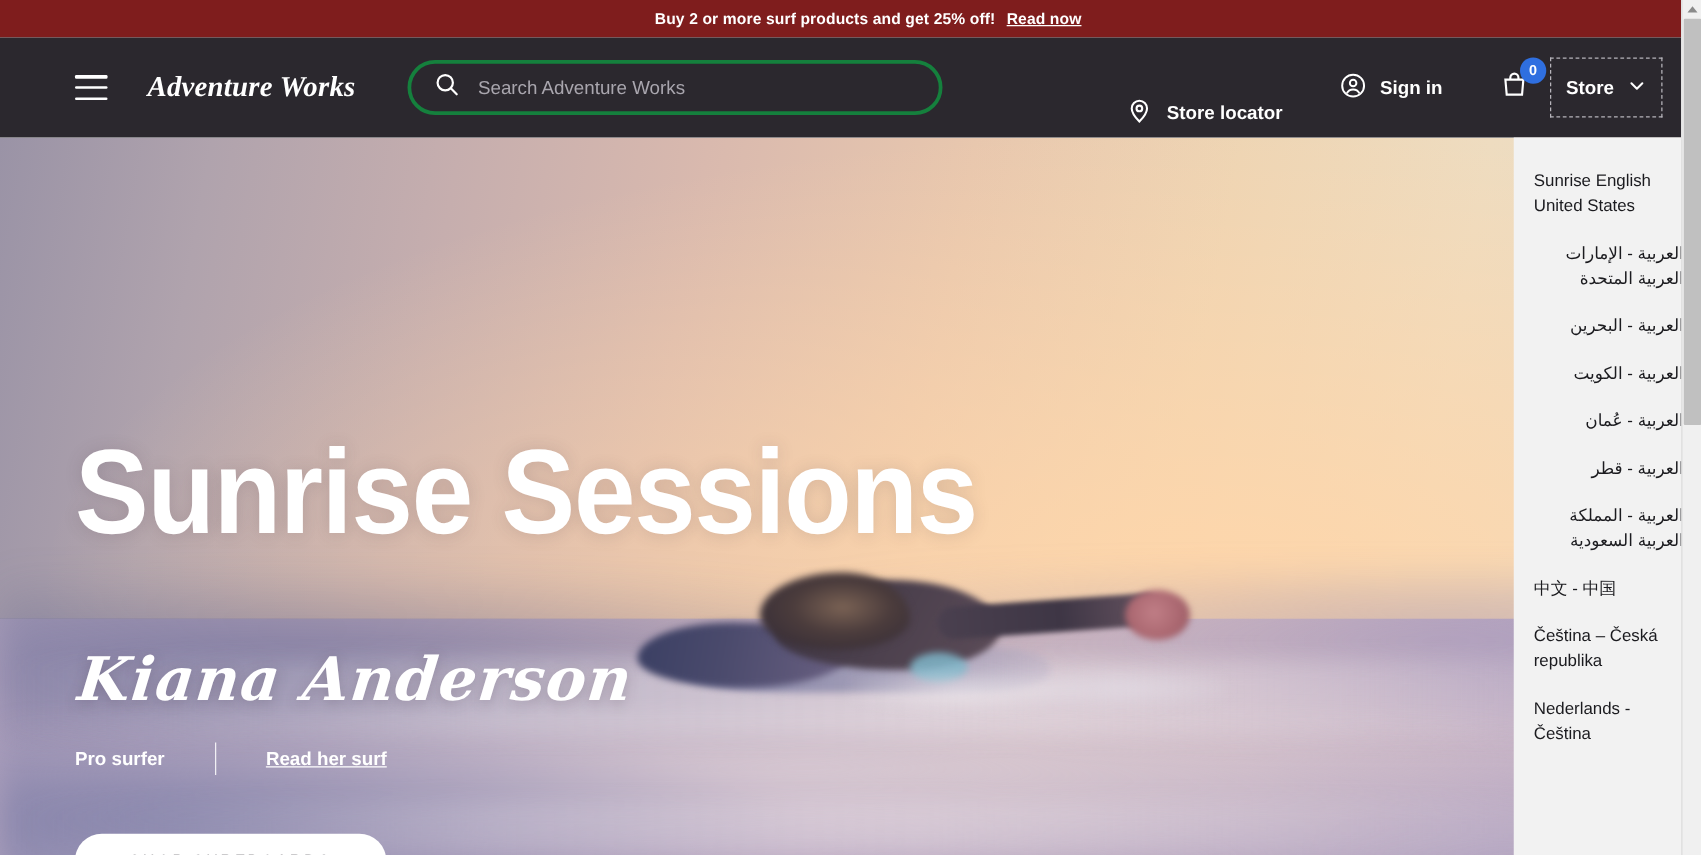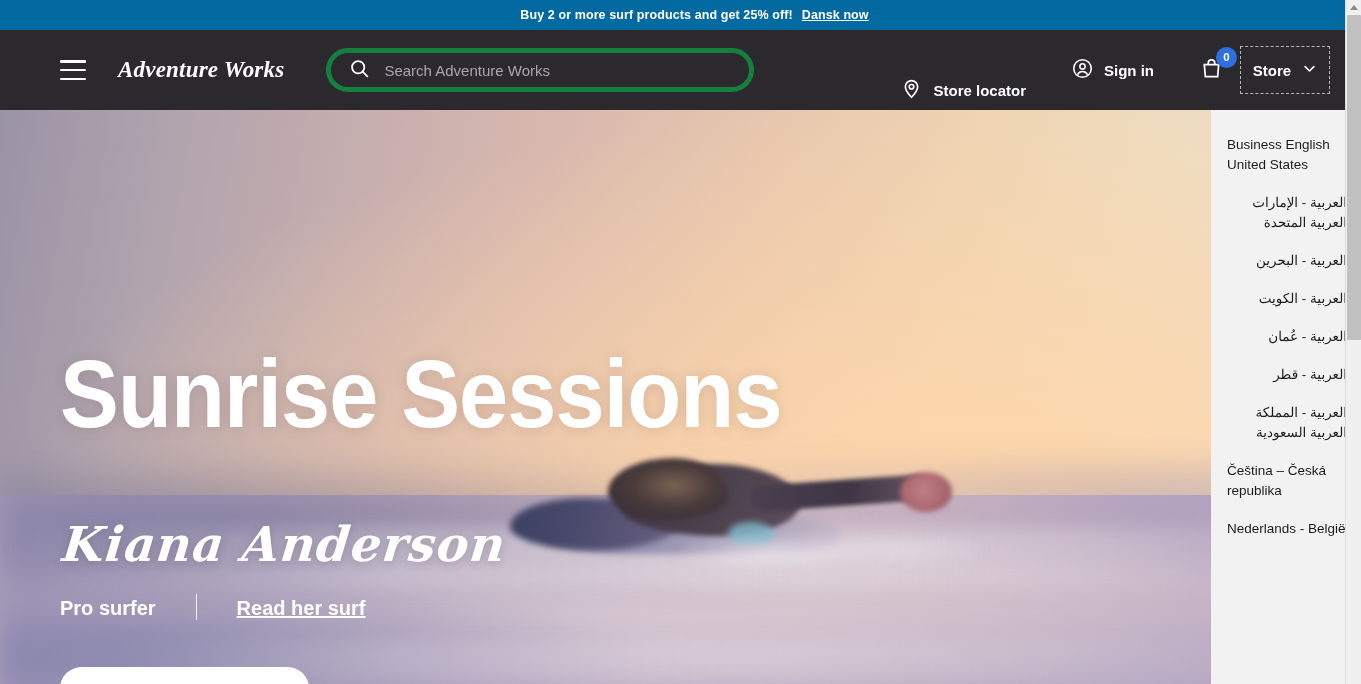--- a/index.html
+++ b/index.html
@@ -10,21 +10,21 @@
     background:#ffffff;
   }
   .viewport { position:relative; width:1361px; height:684px; overflow:hidden; }
 
   
   .page { position:absolute; left:0; top:0; width:1345px; height:684px; overflow:hidden; }
 
   
   .promo-banner {
     height:30px; width:100%;
-    background:#0369a1;
+    background:#7f1d1d;
     display:flex; align-items:center; justify-content:center;
     color:#ffffff; font-size:12.5px; font-weight:700;
     letter-spacing:.1px;
     padding-left:44px;
   }
   .promo-banner .promo-text { white-space:nowrap; }
   .promo-banner .promo-link {
     color:#ffffff; text-decoration:underline; font-weight:700;
     margin-left:9px; cursor:pointer;
   }
@@ -50,21 +50,21 @@
     font-family:"Liberation Serif", serif;
     font-weight:700; font-style:italic;
     font-size:23px; letter-spacing:.2px;
     white-space:nowrap; cursor:pointer;
     flex:none;
   }
 
   .search-box {
     margin-left:42px;
     width:428px; height:44px;
-    border:5px solid #15803d;
+    border:3px solid #15803d;
     border-radius:24px;
     display:flex; align-items:center;
     padding:14px 18px;
     flex:none; cursor:text;
     background:transparent;
   }
   .search-box .search-glyph { flex:none; display:block; }
   .search-input {
     border:0; outline:0; background:transparent;
     color:#cfcdd2; font-size:15px;
@@ -215,22 +215,22 @@
     font-family:"DejaVu Serif", serif;
     font-style:italic; font-weight:700;
     font-size:48px; line-height:52px;
     letter-spacing:1px;
     transform:skewX(-6deg); transform-origin:left bottom;
     white-space:nowrap;
     text-shadow:0 2px 10px rgba(70,55,70,.25);
   }
   .hero-meta {
     position:absolute; top:484px; left:0;
-    display:flex; align-items:flex-end;
-    color:#ffffff; font-size:20px; font-weight:700;
+    display:flex; align-items:center;
+    color:#ffffff; font-size:15px; font-weight:700;
   }
   .hero-meta .role { white-space:nowrap; }
   .hero-meta .divider {
     width:1px; height:26px; background:rgba(255,255,255,.85);
     margin:0 40px 0 40px;
   }
   .hero-meta .story-link {
     color:#ffffff; text-decoration:underline; cursor:pointer;
     white-space:nowrap;
   }
@@ -283,21 +283,21 @@
 </style>
 </head>
 <body>
 
 <div class="viewport">
 
   <div class="page">
 
     <div class="promo-banner">
       <span class="promo-text">Buy 2 or more surf products and get 25% off!</span>
-      <a class="promo-link">Dansk now</a>
+      <a class="promo-link">Read now</a>
     </div>
 
     <header class="site-header">
 
       <div class="hamburger">
         <span></span>
           <span></span>
           <span></span>
       </div>
 
@@ -384,29 +384,30 @@
           <span class="divider"></span>
           <a class="story-link">Read her surf</a>
         </div>
         <button class="cta-button">SHOP SURFBOARDS</button>
       </div>
     </section>
 
   </div>
 
   <div class="site-dropdown">
-    <div class="site-option">Business English United States</div>
+    <div class="site-option">Sunrise English United States</div>
     <div class="site-option rtl">العربية - الإمارات العربية المتحدة</div>
     <div class="site-option rtl">العربية - البحرين</div>
     <div class="site-option rtl">العربية - الكويت</div>
     <div class="site-option rtl">العربية - عُمان</div>
     <div class="site-option rtl">العربية - قطر</div>
     <div class="site-option rtl">العربية - المملكة العربية السعودية</div>
+    <div class="site-option">中文 - 中国</div>
     <div class="site-option">Čeština – Česká republika</div>
-    <div class="site-option">Nederlands - België</div>
+    <div class="site-option">Nederlands - Čeština</div>
   </div>
 
   <div class="browser-scrollbar">
     <div class="scroll-arrow">
         <div class="tri"></div>
       </div>
     <div class="scroll-thumb"></div>
   </div>
 
 </div>

